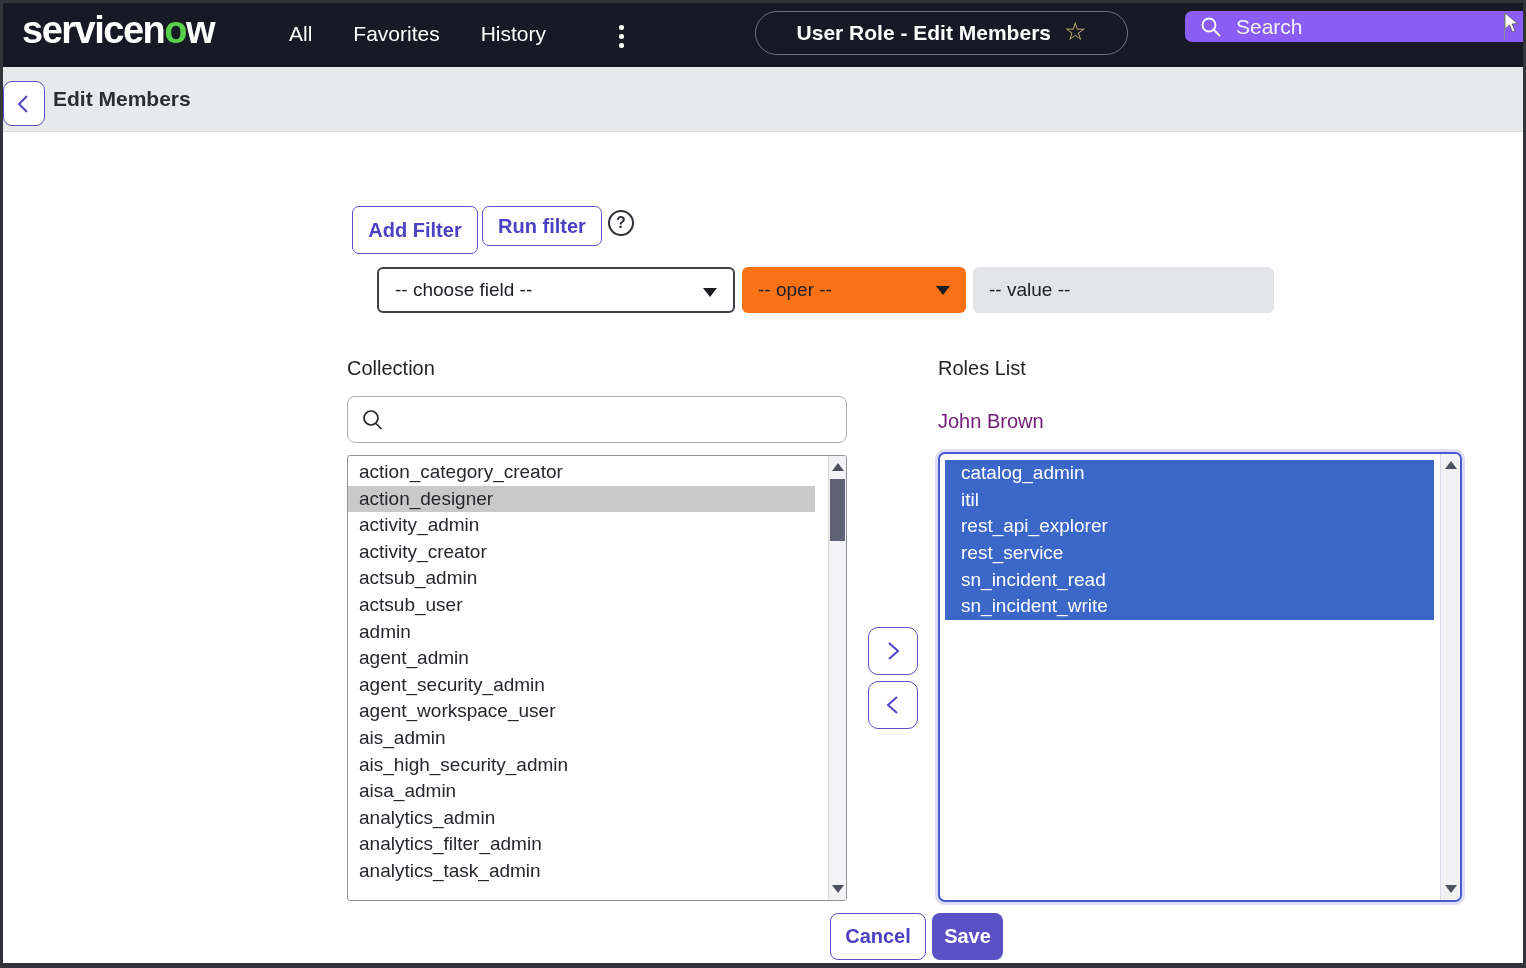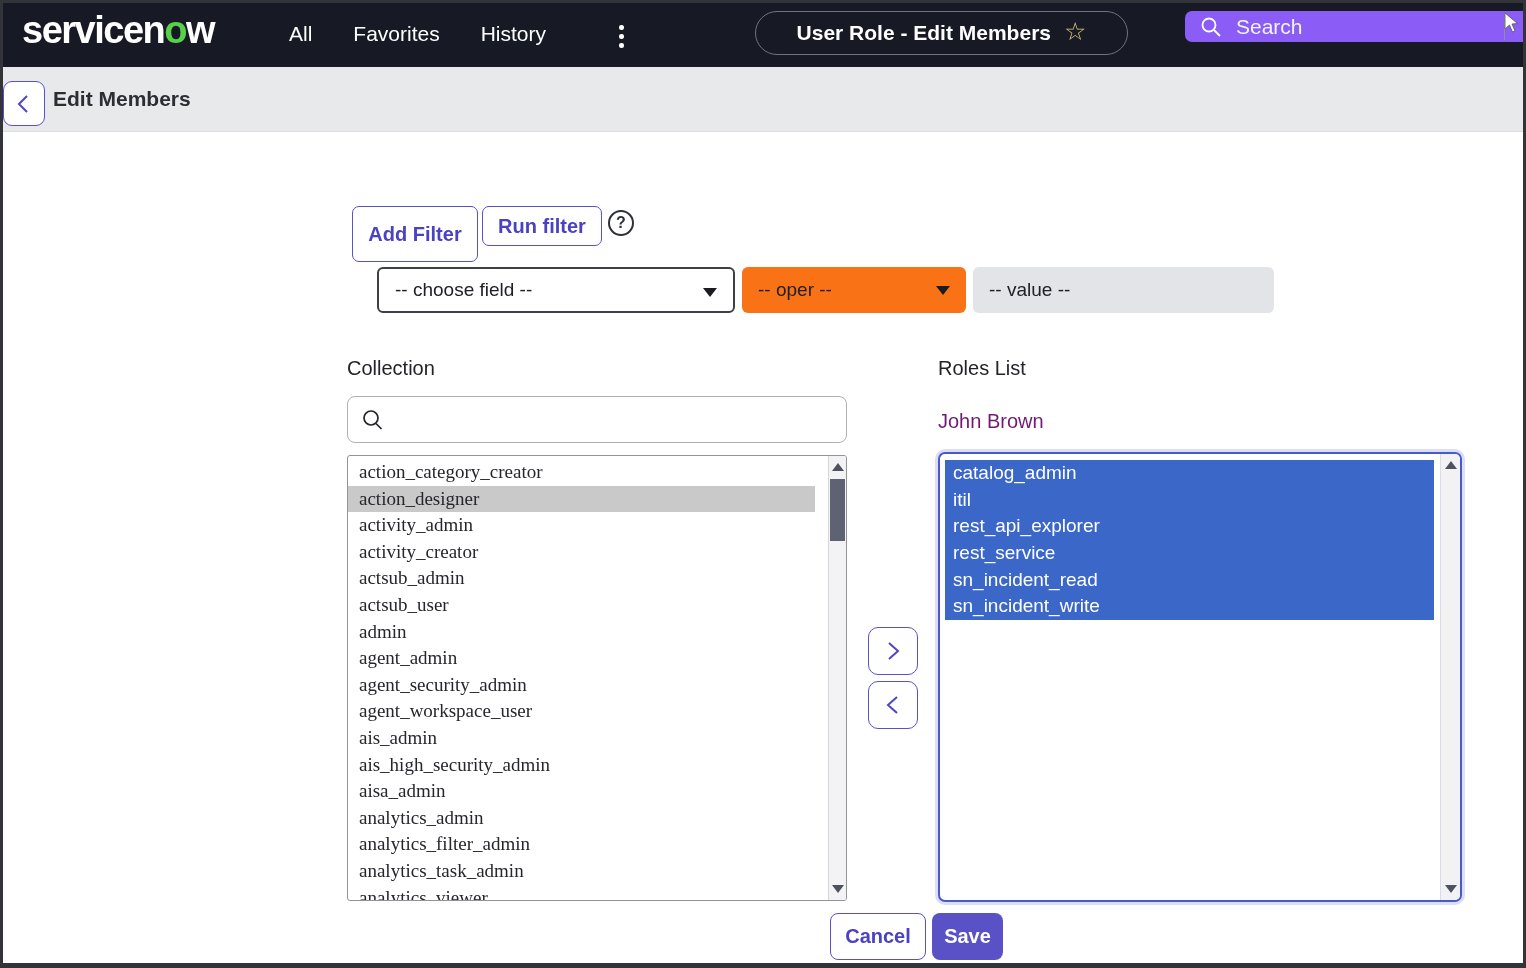--- a/index.html
+++ b/index.html
@@ -25,21 +25,21 @@
   .search-divider { position:absolute; right:21px; top:2px; bottom:2px; width:1px; background:#8e9099; }
   .cursor { position:absolute; left:1504px; top:12px; z-index:95; }
 
   
   .subheader { position:absolute; left:0; top:67px; width:100%; height:65px; background:#e8e9eb; border-bottom:1px solid #dcdddf; }
   .back-btn { position:absolute; left:3px; top:14px; width:42px; height:45px; background:#ffffff; border:1.5px solid #5a50c8; border-radius:9px; display:flex; align-items:center; justify-content:center; cursor:pointer; }
   .subtitle { position:absolute; left:53px; top:0; height:64px; display:flex; align-items:center; font-size:21px; color:#2c2e33; }
 
   
   .btn-outline { background:#ffffff; border:1.5px solid #5a50c8; border-radius:7px; color:#4a42c2; font-weight:bold; font-size:20px; font-family:inherit; cursor:pointer; }
-  .add-filter { position:absolute; left:352px; top:206px; width:126px; height:56px; }
+  .add-filter { position:absolute; left:352px; top:206px; width:126px; height:48px; }
   .run-filter { position:absolute; left:482px; top:206px; width:120px; height:40px; }
   .help { position:absolute; left:608px; top:210px; width:26px; height:26px; border:2px solid #2f3138; border-radius:50%; display:flex; align-items:center; justify-content:center; font-size:16px; font-weight:bold; color:#2f3138; cursor:pointer; }
 
   
   .select { position:absolute; top:267px; height:46px; border-radius:6px; display:flex; align-items:center; font-size:19px; color:#202127; padding-left:16px; cursor:pointer; }
   .field-select { left:377px; width:358px; background:#ffffff; border:2px solid #3f4046; }
   .oper-select { left:742px; width:224px; background:#f97316; }
   .value-field { left:973px; width:301px; background:#e2e4e8; cursor:text; }
   .caret { position:absolute; right:16px; top:19px; width:0; height:0; border-left:7px solid transparent; border-right:7px solid transparent; border-top:9px solid #1b1c20; }
 
@@ -48,37 +48,37 @@
   .collection-label { left:347px; top:357px; }
   .roles-label { left:938px; top:357px; }
   .user-name { position:absolute; left:938px; top:410px; font-size:20px; color:#701a75; }
 
   
   .col-search { position:absolute; left:347px; top:396px; width:500px; height:47px; border:1px solid #b0b0b4; border-radius:8px; background:#ffffff; display:flex; align-items:center; }
   .col-search svg { margin-left:13px; flex:none; }
   .col-search input { border:none; outline:none; font-size:19px; margin-left:10px; width:420px; font-family:inherit; color:#26272c; background:transparent; }
 
   
-  .listbox { position:absolute; left:347px; top:455px; width:500px; height:446px; border:1px solid #949498; border-radius:3px; background:#ffffff; overflow:hidden;font-family:Liberation Serif, serif; }
+  .listbox { position:absolute; left:347px; top:455px; width:500px; height:446px; border:1px solid #949498; border-radius:3px; background:#ffffff; overflow:hidden; }
   .listbox .items { position:absolute; left:0; top:3px; right:18px; bottom:0; overflow:hidden; }
   .list-item { height:26.6px; line-height:26.6px; padding-left:11px; font-size:19px; color:#26272c; white-space:nowrap; cursor:pointer; }
   .list-item.highlighted { background:#c9c9c9; margin-right:13px; }
 
   
   .scrollbar { position:absolute; top:0; right:0; bottom:0; width:18px; background:#f3f3f5; border-left:1px solid #d8d8da; cursor:pointer; }
   .sb-arrow { position:absolute; left:0; right:0; height:18px; display:flex; align-items:center; justify-content:center; cursor:pointer; }
   .sb-arrow.up { top:2px; } .sb-arrow.down { bottom:2px; }
   .tri-up { width:0; height:0; border-left:6px solid transparent; border-right:6px solid transparent; border-bottom:8px solid #4e525e; }
   .tri-down { width:0; height:0; border-left:6px solid transparent; border-right:6px solid transparent; border-top:8px solid #4e525e; }
   .sb-thumb { position:absolute; left:1px; right:1px; top:23px; height:62px; background:#5e6272; cursor:grab; }
 
   
   .roles-box { position:absolute; left:938px; top:452px; width:524px; height:450px; background:#ffffff; border:2px solid #4a58d0; border-radius:7px; box-shadow:0 0 0 3px #dcdef6; overflow:hidden; }
   .roles-box .items { position:absolute; left:5px; top:6px; right:26px; }
-  .roles-box .list-item { height:26.7px; line-height:26.7px; background:#3b67c9; color:#ffffff; padding-left:8px; font-size:19px; }
+  .roles-box .list-item { height:26.7px; line-height:26.7px; background:#3b67c9; color:#ffffff; padding-left:16px; font-size:19px; }
   .roles-box .scrollbar { width:20px; background:#f2f2f5; border-left:1px solid #dadbe8; }
 
   
   .transfer-btn { position:absolute; left:868px; width:50px; height:48px; background:#ffffff; border:1.5px solid #5a50c8; border-radius:10px; display:flex; align-items:center; justify-content:center; cursor:pointer; }
   .move-right { top:627px; } .move-left { top:681px; }
 
   
   .cancel-btn { position:absolute; left:830px; top:913px; width:96px; height:47px; border-radius:8px; }
   .save-btn { position:absolute; left:932px; top:913px; width:71px; height:47px; background:#5a51c6; border:none; border-radius:8px; color:#ffffff; font-weight:bold; font-size:20px; font-family:inherit; cursor:pointer; }
 </style>
@@ -160,21 +160,20 @@
         <div class="list-item">admin</div>
         <div class="list-item">agent_admin</div>
         <div class="list-item">agent_security_admin</div>
         <div class="list-item">agent_workspace_user</div>
         <div class="list-item">ais_admin</div>
         <div class="list-item">ais_high_security_admin</div>
         <div class="list-item">aisa_admin</div>
         <div class="list-item">analytics_admin</div>
         <div class="list-item">analytics_filter_admin</div>
         <div class="list-item">analytics_task_admin</div>
-        <div class="list-item">analytics_viewer</div>
       </div>
     <div class="scrollbar">
       <div class="sb-arrow up">
           <div class="tri-up"></div>
         </div>
       <div class="sb-thumb"></div>
       <div class="sb-arrow down">
           <div class="tri-down"></div>
         </div>
     </div>

